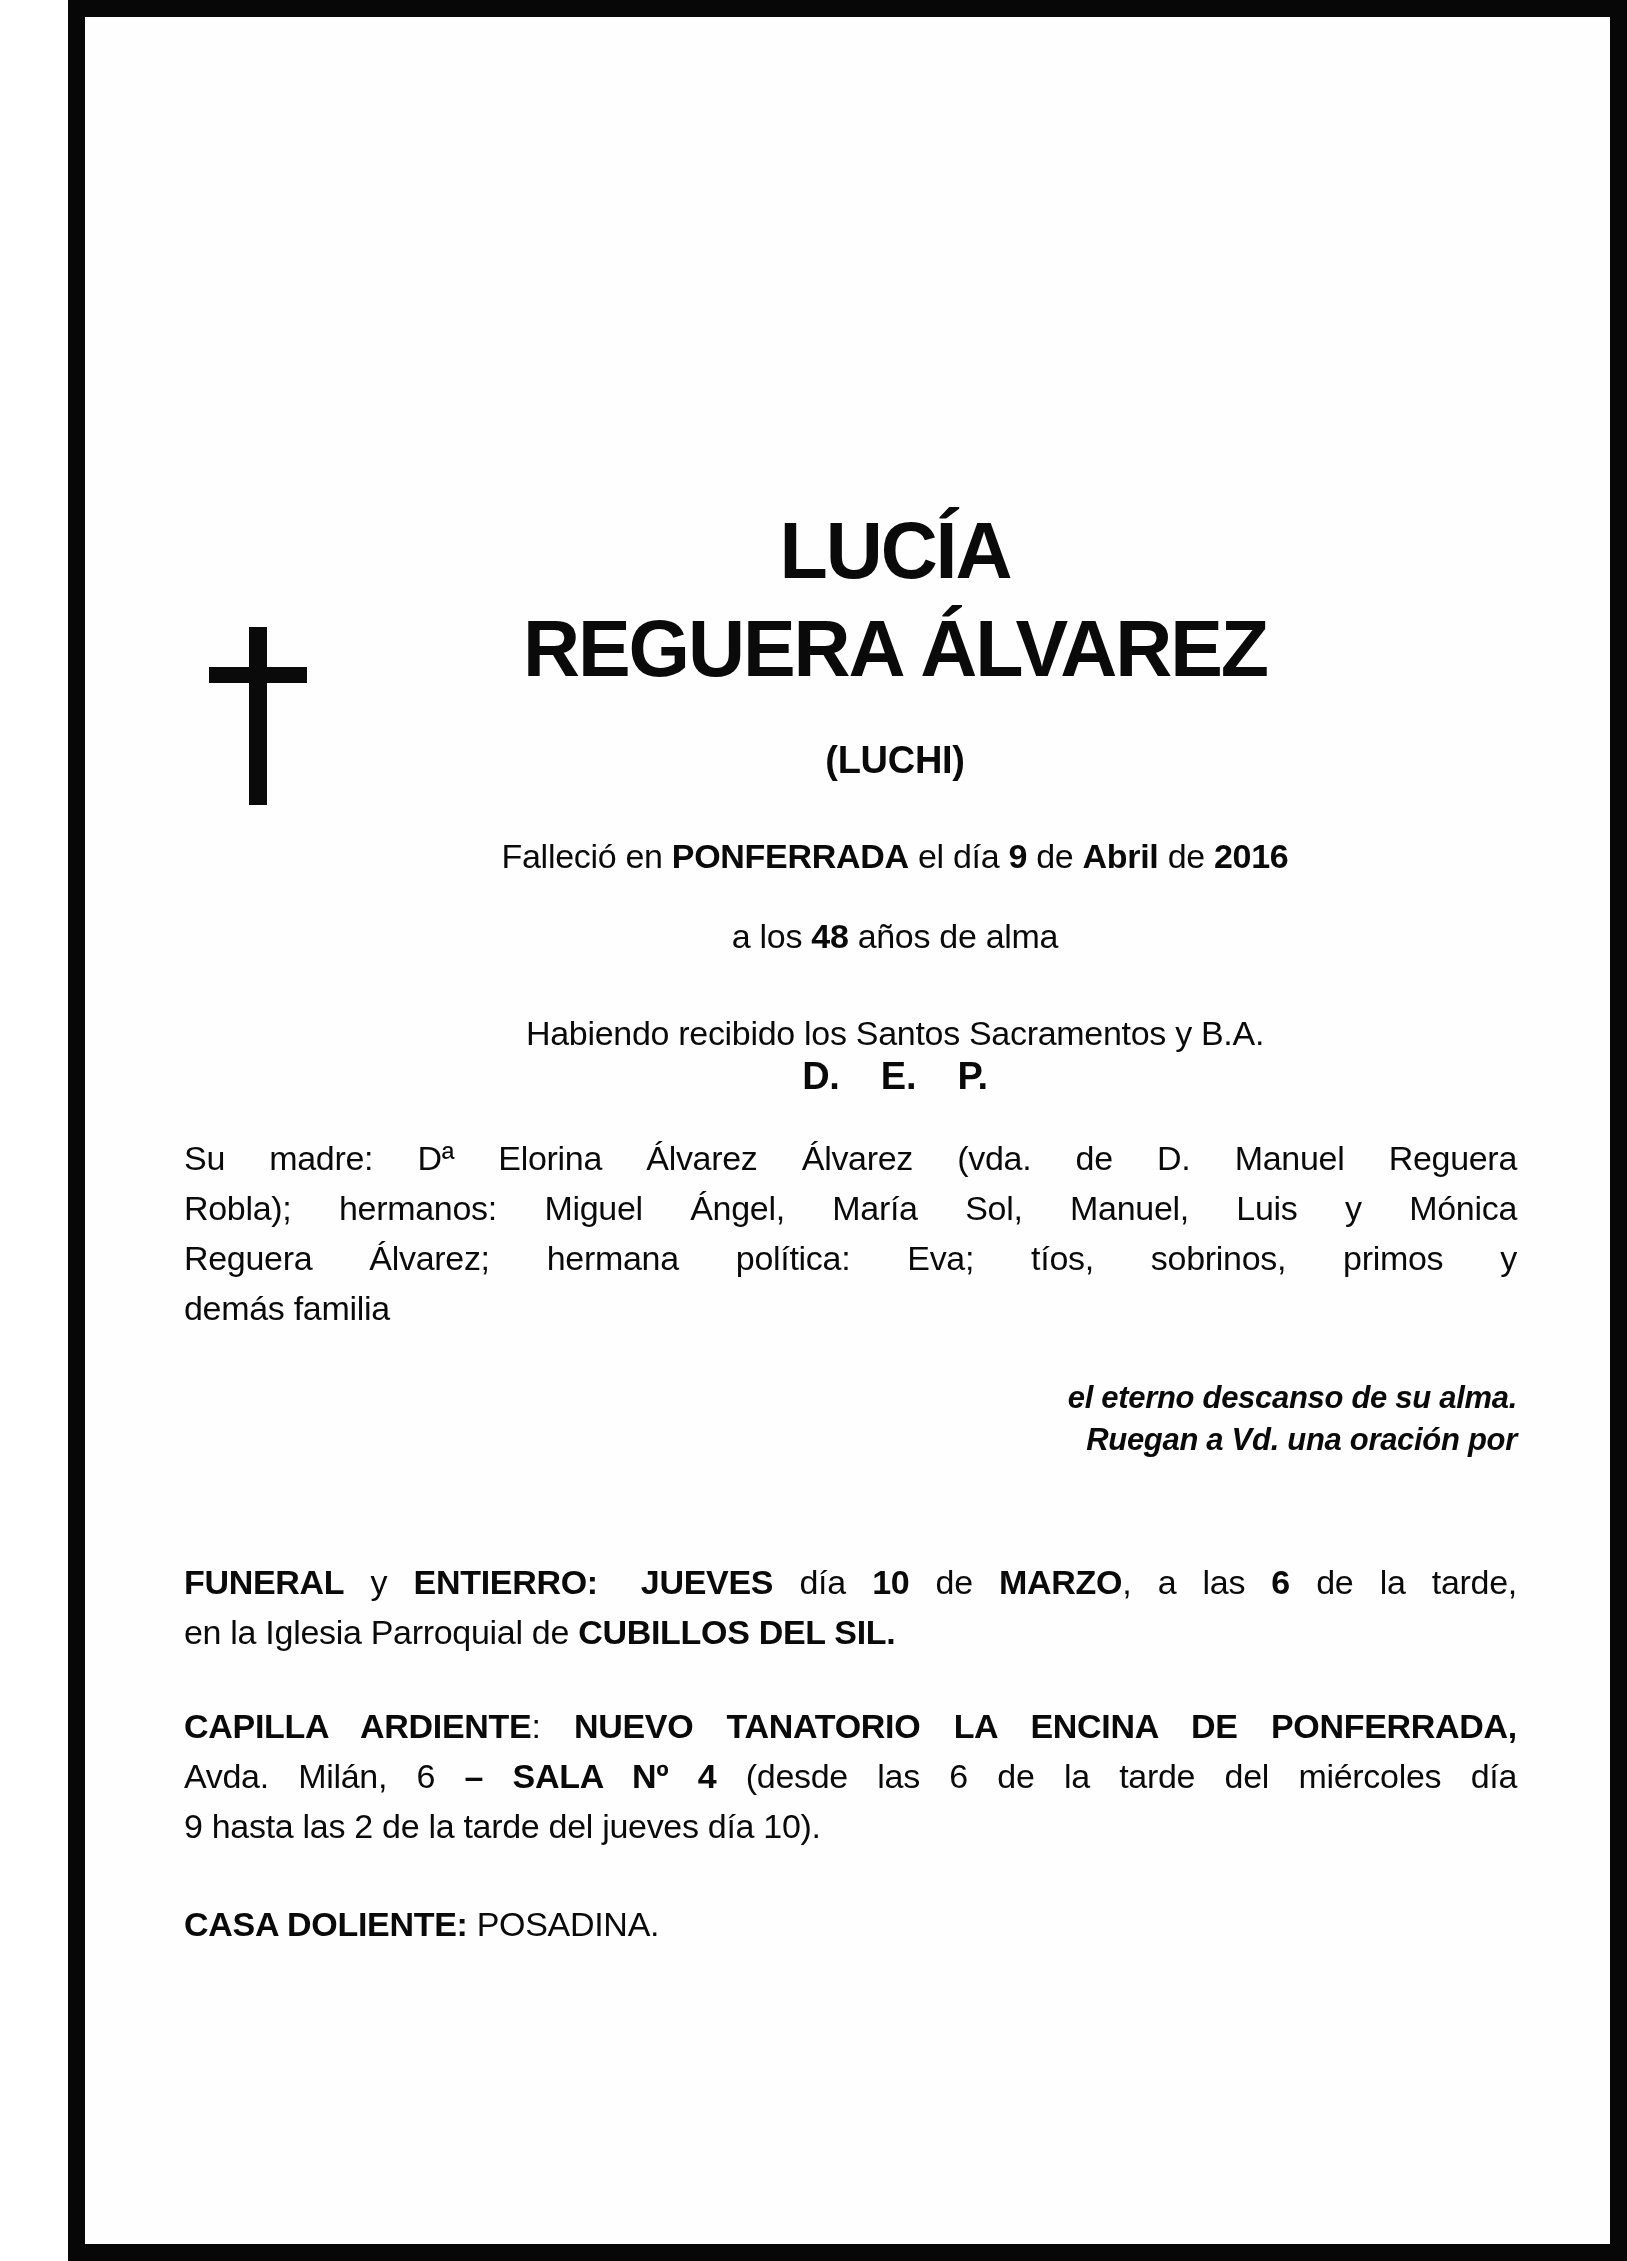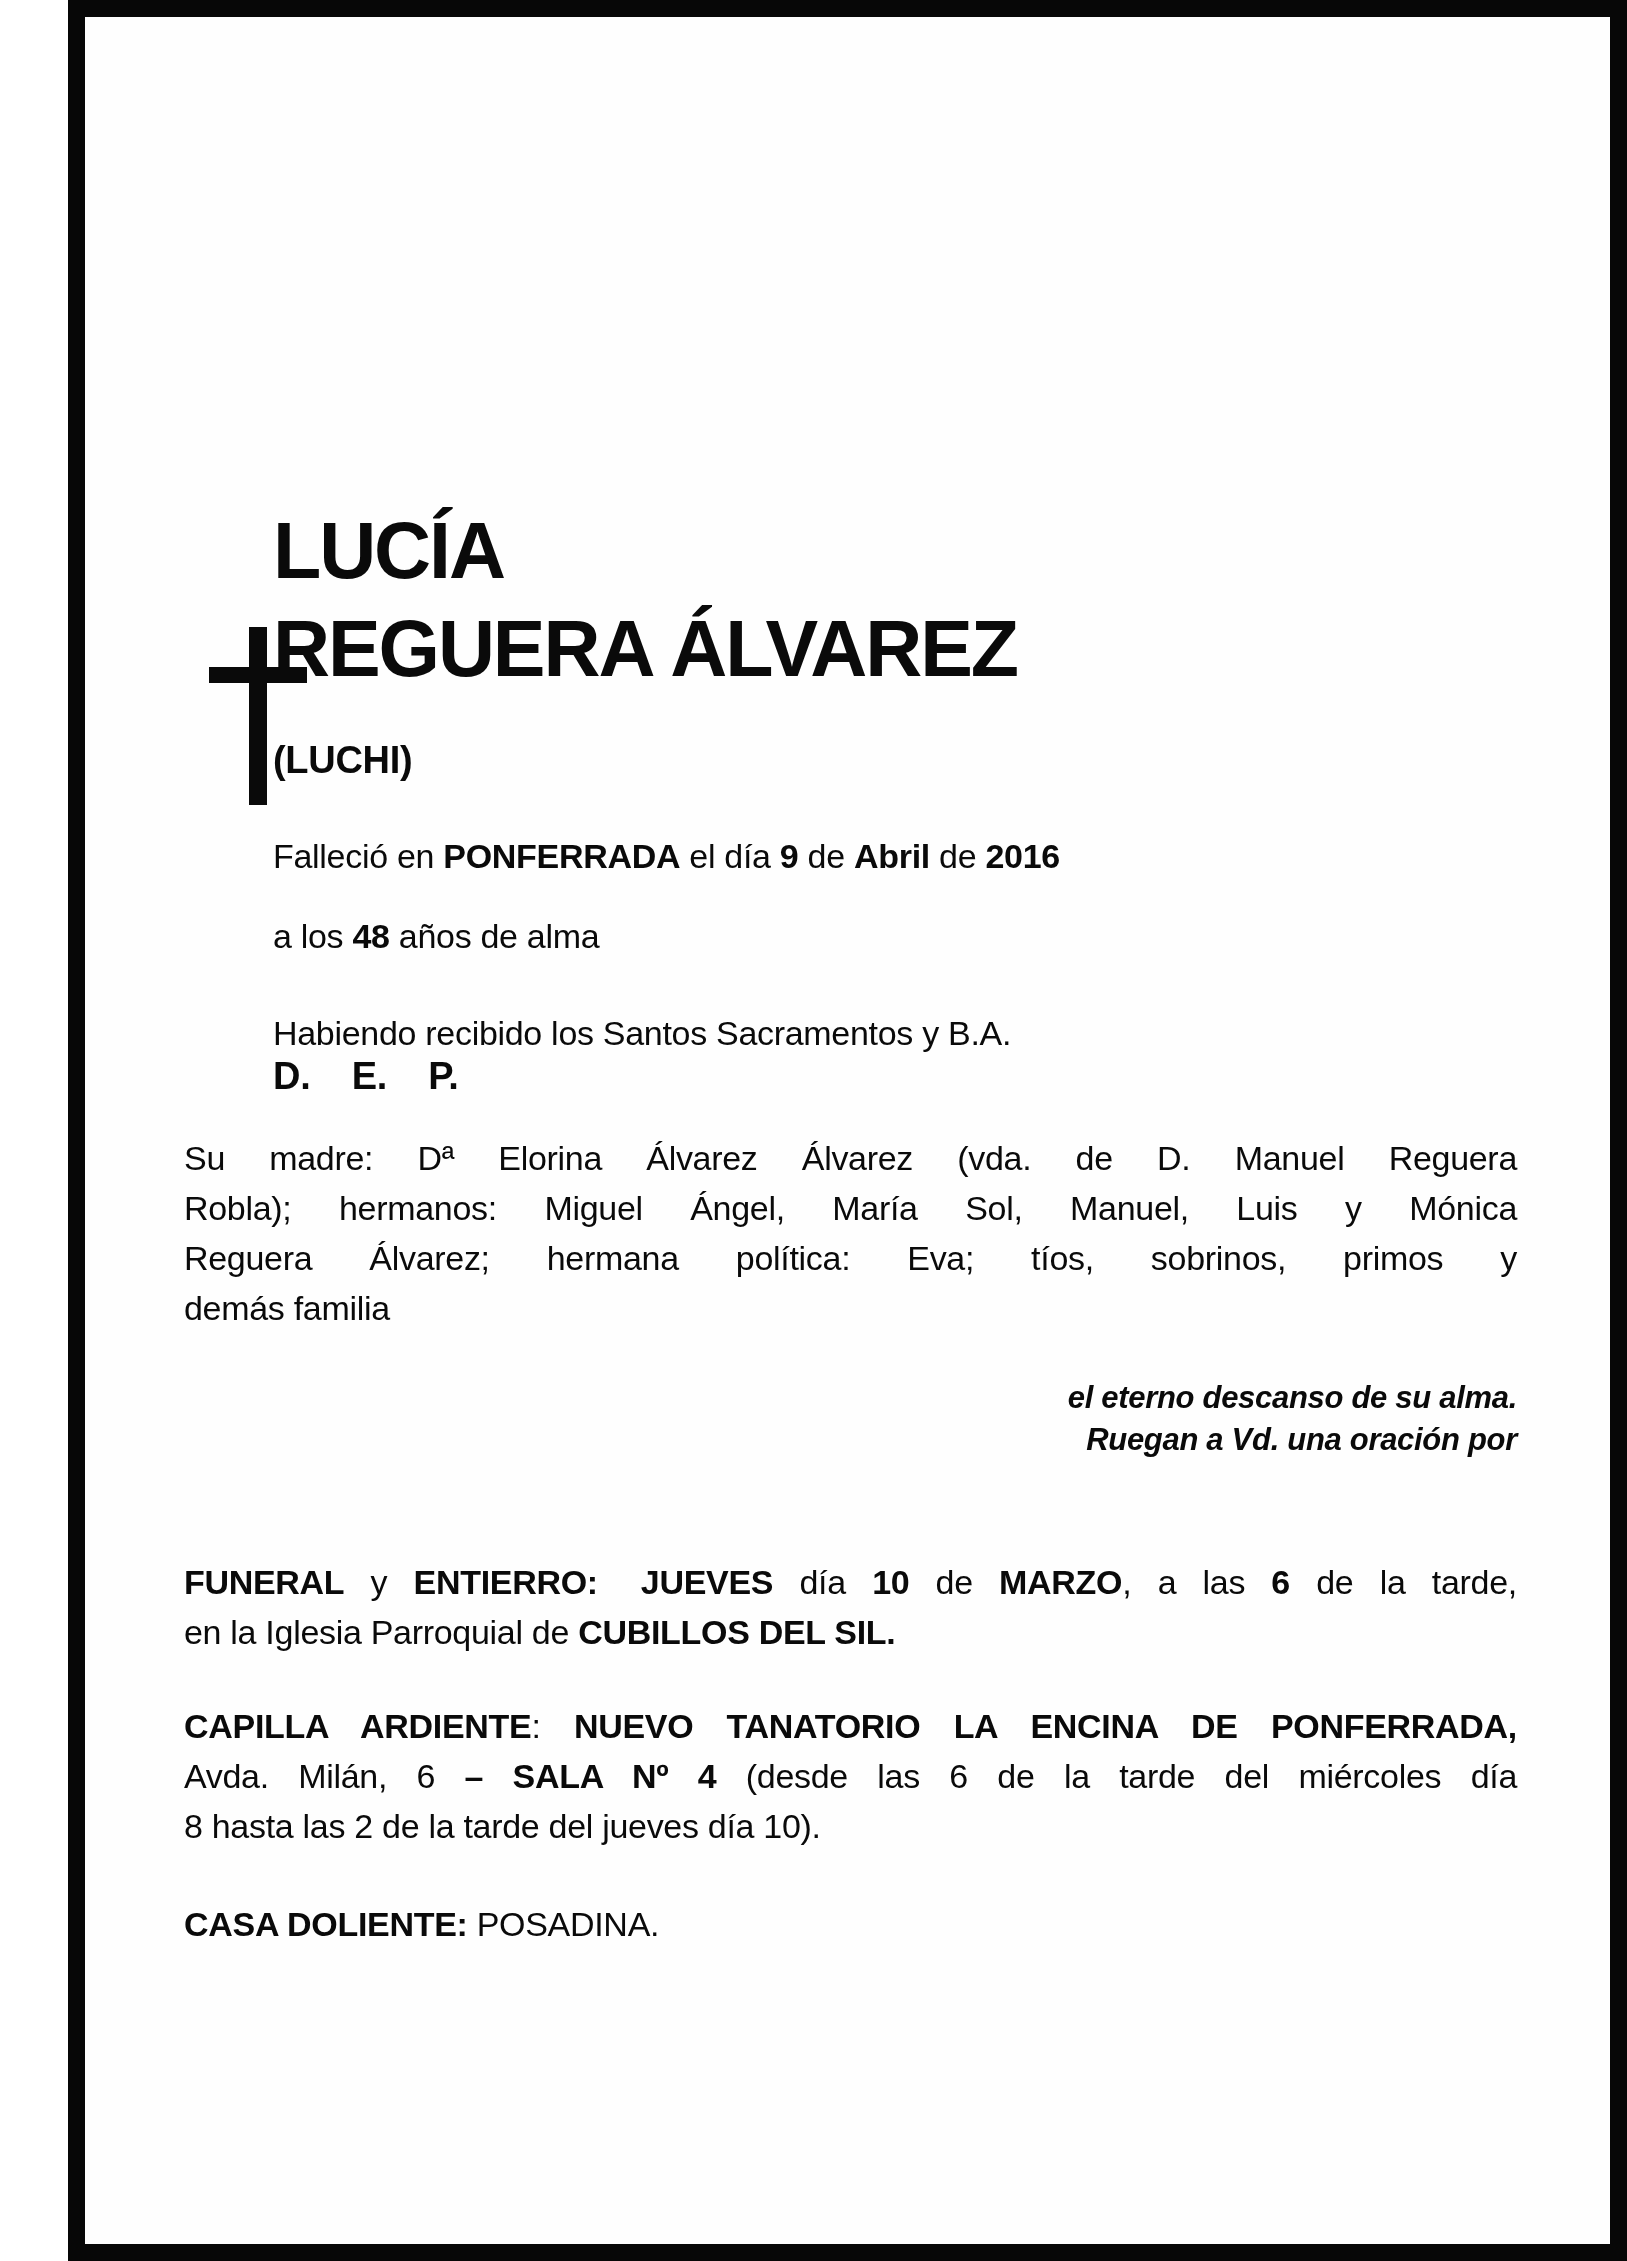--- a/index.html
+++ b/index.html
@@ -44,21 +44,21 @@
     background: #0a0a0a;
   }
   .cross .bar-h {
     position: absolute;
     left: 0; top: 40px;
     width: 98px; height: 16.4px;
     background: #0a0a0a;
   }
   p { margin: 0; padding: 0; }
   .b  { font-weight: bold; }
-  .center { margin-left: 89px; letter-spacing: -0.3px; }
+  .center { text-align: center; margin-left: 89px; letter-spacing: -0.3px; }
   .title {
     margin-top: 485px;
     font-size: 79px;
     line-height: 98px;
     font-weight: bold;
     letter-spacing: -2.1px;
   }
   .nickname {
     margin-top: 38px;
     font-size: 38px;
@@ -142,21 +142,21 @@
       </div>
 
       <div class="para capilla">
         <p class="jline">
           <span class="b">CAPILLA ARDIENTE</span><span>: </span><span class="b">NUEVO TANATORIO LA ENCINA DE PONFERRADA,</span>
         </p>
         <p class="jline">
           <span>Avda. Milán, 6 </span><span class="b">– SALA Nº 4</span><span> (desde las 6 de la tarde del miércoles día</span>
         </p>
         <p>
-          <span>8 hasta las 2 de la tarde del jueves día 10).</span>
+          <span>9 hasta las 2 de la tarde del jueves día 10).</span>
         </p>
       </div>
 
       <p class="para casa">
         <span class="b">CASA DOLIENTE:</span><span> POSADINA.</span>
       </p>
 
     </div>
   </div>
 </div>

